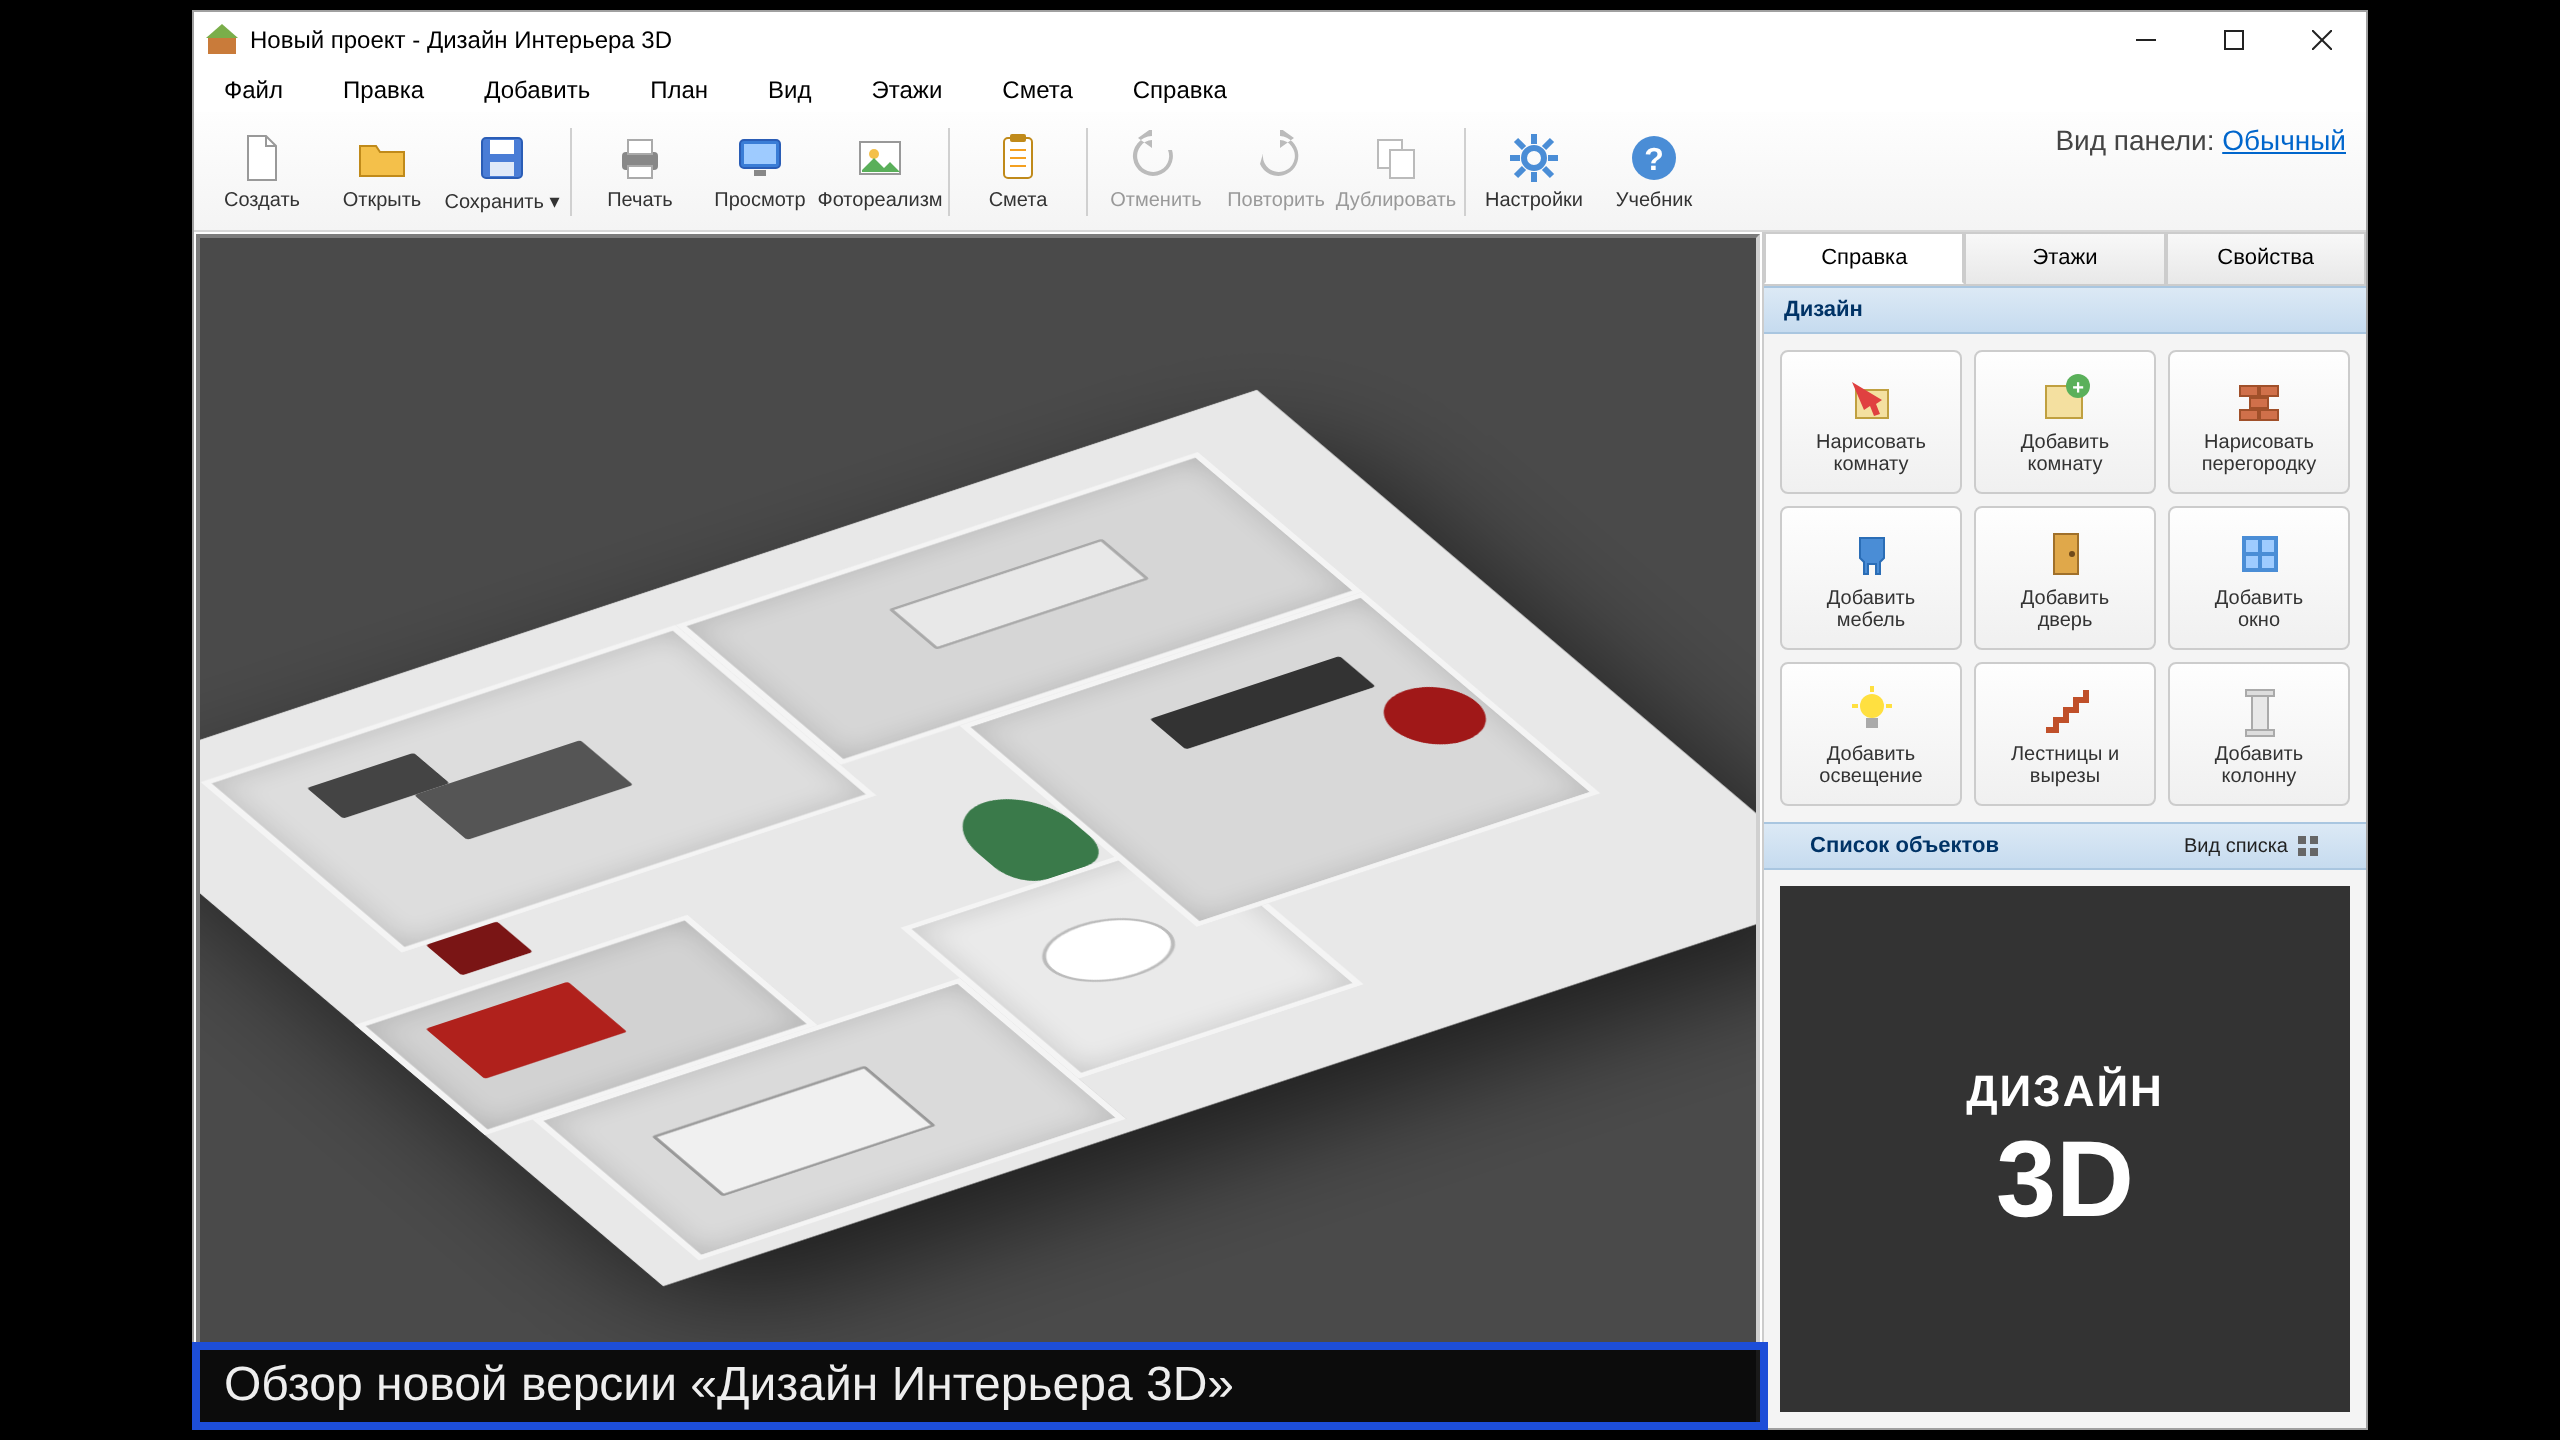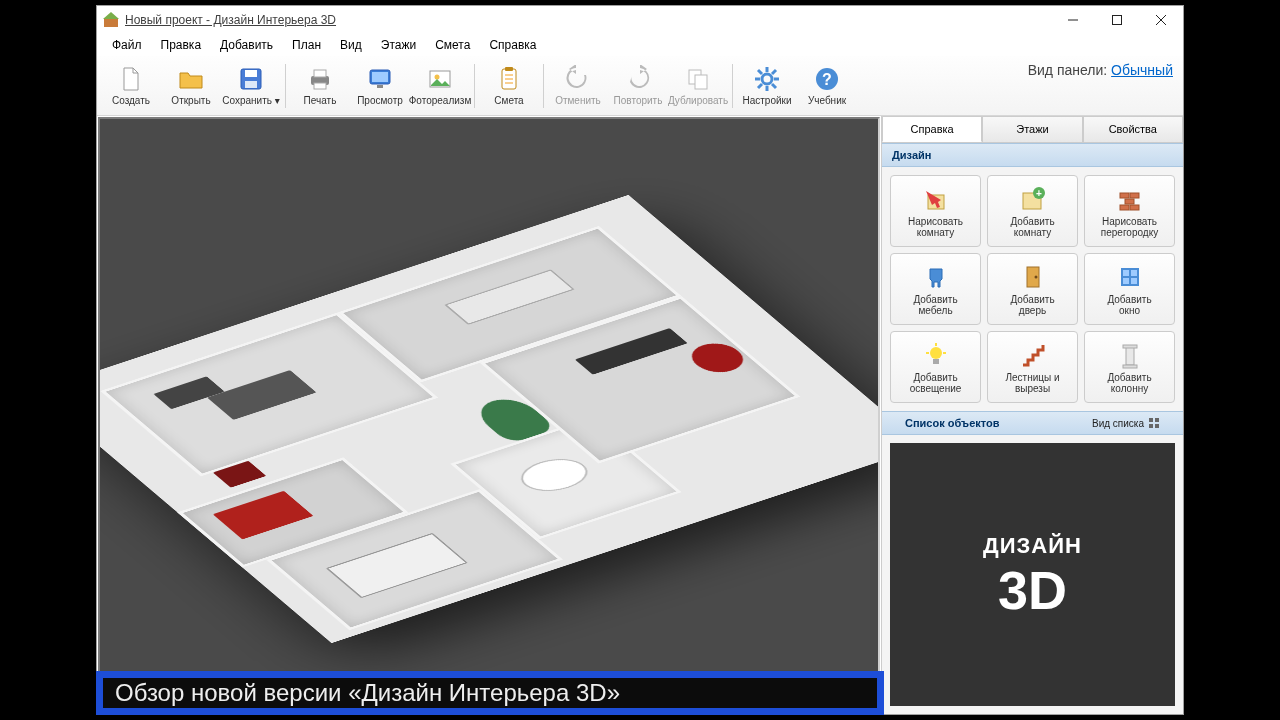--- a/index.html
+++ b/index.html
@@ -1,23 +1,23 @@
 <!DOCTYPE html>
 <html><head>
 <meta charset="utf-8">
 <style>
   * { box-sizing: border-box; margin: 0; padding: 0; font-family: "Segoe UI", Tahoma, sans-serif; }
   body { width: 1280px; height: 720px; background: #000; overflow: hidden; }
   .app-window { position: absolute; left: 96px; top: 5px; width: 1088px; height: 710px; background: #fff; border: 1px solid #a0a0a0; display: flex; flex-direction: column; }
   .titlebar { height: 28px; display: flex; align-items: center; padding-left: 6px; background: #fff; }
   .titlebar .app-icon { width: 16px; height: 16px; margin-right: 6px; }
-  .titlebar .title { font-size: 12px; color: #404040; flex: 1; text-decoration: underline; }
+  .titlebar .title { font-size: 12px; color: #000000; flex: 1; }
   .win-controls { display: flex; }
   .win-btn { width: 44px; height: 28px; display: flex; align-items: center; justify-content: center; font-size: 13px; color: #222; cursor: pointer; }
-  .menubar { height: 22px; display: flex; align-items: center; padding: 0 6px; gap: 1px; }
+  .menubar { height: 22px; display: flex; align-items: center; padding: 0 6px; gap: 12px; }
   .menubar .menu-item { font-size: 12px; padding: 2px 9px; color: #000; cursor: pointer; }
   .toolbar { height: 60px; border-bottom: 1px solid #d7d7d7; display: flex; align-items: center; padding: 0 4px; position: relative; background: linear-gradient(#fefefe,#f4f4f4); }
   .tool-btn { display: flex; flex-direction: column; align-items: center; justify-content: center; width: 60px; height: 56px; font-size: 10px; color: #333; cursor: pointer; border-radius: 3px; }
   .tool-btn.disabled { color: #999; }
   .tool-btn .icon { width: 28px; height: 28px; margin-bottom: 2px; display:flex; align-items:center; justify-content:center; }
   .tool-sep { width: 1px; height: 44px; background: #d0d0d0; margin: 0 4px; }
   .panel-type { position: absolute; right: 10px; top: 6px; font-size: 14px; color: #444; }
   .panel-type a { color: #0066cc; text-decoration: underline; cursor: pointer; }
   .main-area { flex: 1; display: flex; min-height: 0; }
   .viewport { flex: 1; background: #4a4a4a; position: relative; border: 2px inset #d0d0d0; margin: 1px; overflow:hidden;}
@@ -28,21 +28,21 @@
   .section-header { background: linear-gradient(#dce9f5,#c6dbef); padding: 5px 10px; font-size: 11px; font-weight: bold; color: #003366; border: 1px solid #a9c6e0; border-left:none; border-right:none; }
   .design-grid { display: grid; grid-template-columns: repeat(3, 1fr); gap: 6px; padding: 8px; background: #f4f4f4; }
   .design-btn { background: linear-gradient(#fefefe,#f0f0f0); border: 1px solid #ccc; border-radius: 4px; height: 72px; display: flex; flex-direction: column; align-items: center; justify-content: center; font-size: 10px; text-align: center; cursor: pointer; color: #333; padding:2px; }
   .design-btn .icon { width: 28px; height: 28px; margin-bottom: 3px; display:flex; align-items:center; justify-content:center; }
   .list-header { background: linear-gradient(#dce9f5,#c6dbef); padding: 5px 23px; font-size: 11px; font-weight: bold; color: #003366; display: flex; justify-content: space-between; align-items: center; border-top: 1px solid #a9c6e0; border-bottom: 1px solid #a9c6e0;}
   .list-header .view-type { font-weight: normal; font-size: 10px; color: #222; display:flex; align-items:center; gap:4px;margin-left:36px;}
   .promo { flex: 1; background: #333; margin: 8px; display: flex; flex-direction: column; align-items: center; justify-content: center; color: #fff; text-align: center; }
   .promo .l1 { font-size: 22px; font-weight: bold; letter-spacing: 1px; }
   .promo .l2 { font-size: 22px; font-weight: bold; letter-spacing: 1px; }
   .promo .l3 { font-size: 54px; font-weight: 900; line-height: 1; margin-top: 4px; }
-  .caption-bar { position: absolute; left: 96px; bottom: 5px; width: 788px; height: 44px; background: rgba(5,5,5,0.9); border:7px solid #1d4ed8; display: flex; align-items: center; padding-left: 12px; }
+  .caption-bar { position: absolute; left: 96px; bottom: 5px; width: 788px; height: 44px; background: rgba(5,5,5,0.9); border:4px solid #1d4ed8; display: flex; align-items: center; padding-left: 12px; }
   .caption-bar span { color: #eee; font-size: 24px; }
   
   .floor { position: absolute; top: 20px; left: 30px; width: 700px; height: 560px; transform: rotateX(58deg) rotateZ(-32deg); transform-style: preserve-3d; }
   .slab { position:absolute; inset:0; background: #e8e8e8; box-shadow: 0 40px 80px rgba(0,0,0,0.6); }
   .room { position: absolute; background: #dcdcdc; border: 4px solid #f4f4f4; box-shadow: inset 0 0 20px rgba(0,0,0,0.15); }
   .furn { position: absolute; border-radius: 2px; }
   svg { display:block; }
 </style>
 </head>
 <body>

